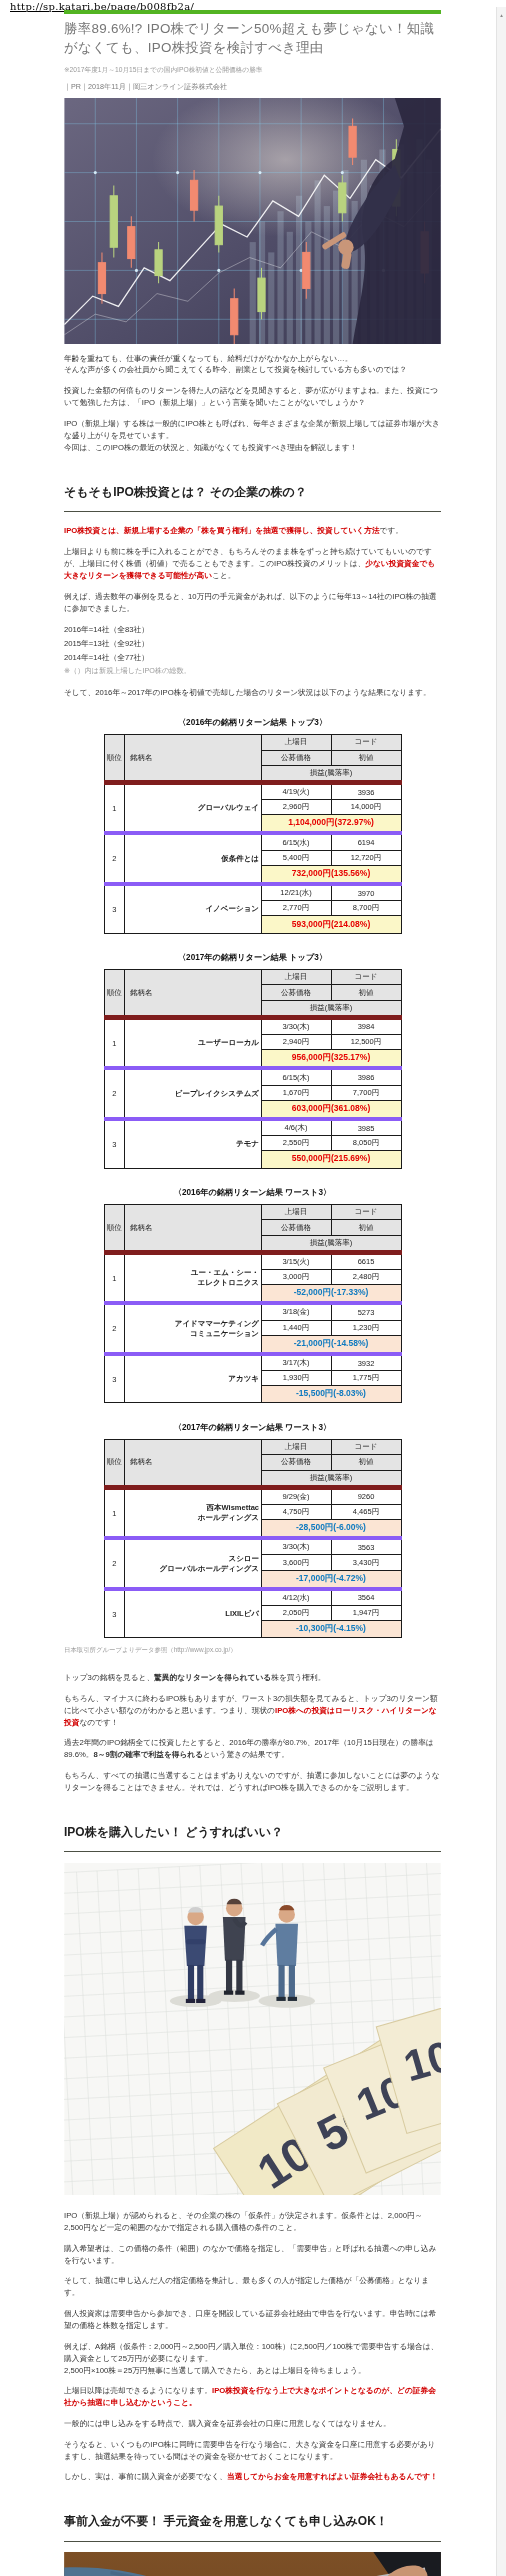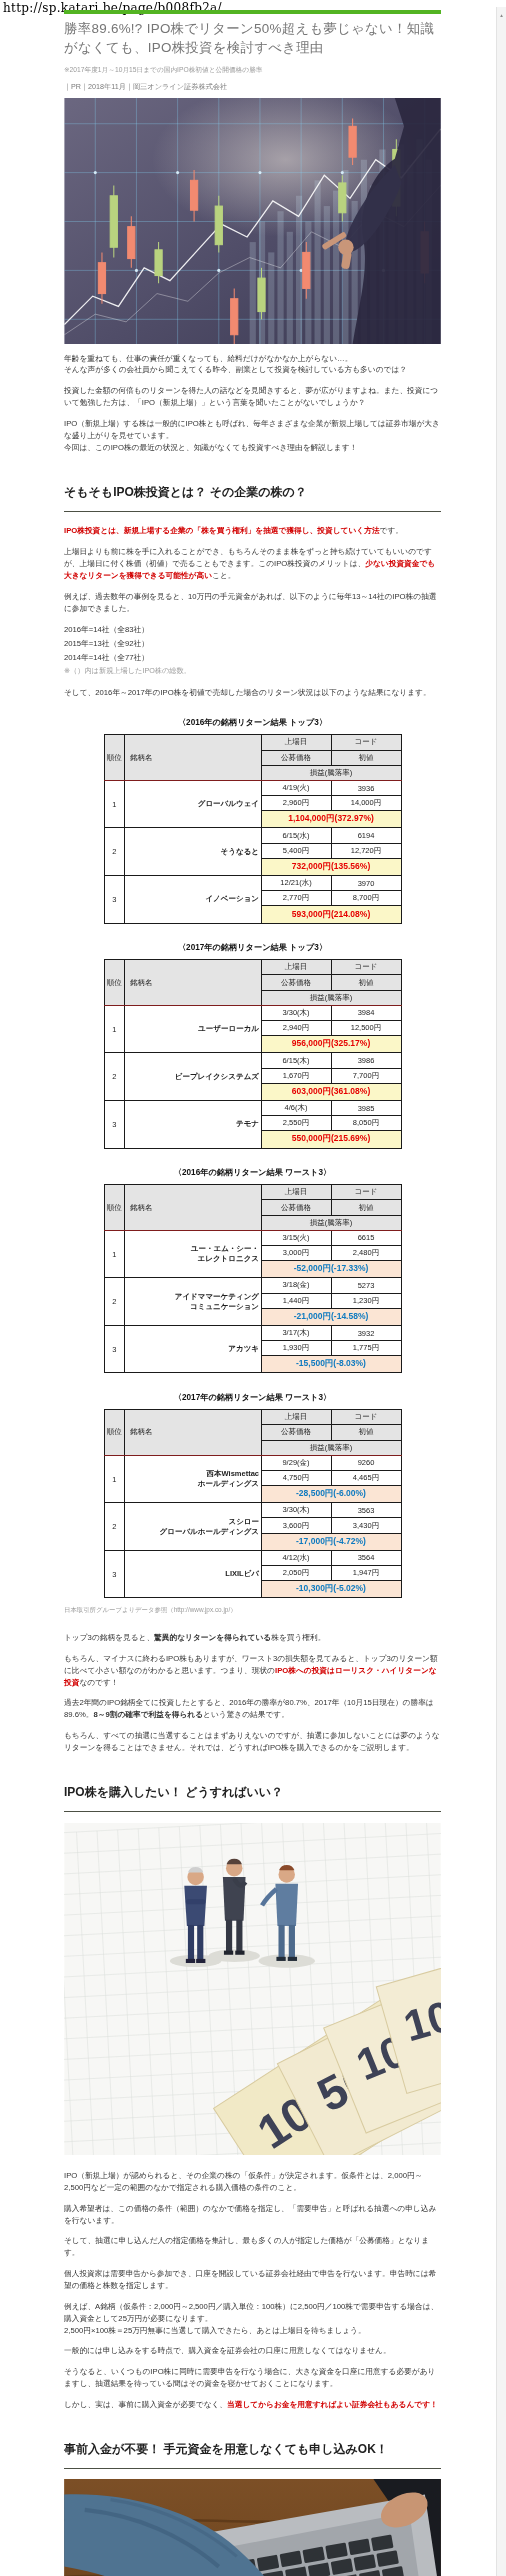--- a/index.html
+++ b/index.html
@@ -2,22 +2,22 @@
 <html style="font-size:8.2px"><head>
 <meta charset="utf-8">
 <style>
   html,body{margin:0;padding:0;}
   body{
     width:506px; min-height:3170px; overflow:hidden; position:relative;
     background:#ffffff; color:#333;
     font-family:"Liberation Sans","DejaVu Sans",sans-serif;
   }
   .browser-url{
-    position:absolute; top:0.5px; left:3px; font-size:12px; color:#000;
-    font-family:"DejaVu Serif","Liberation Serif",serif; letter-spacing:0.3px;
+    position:absolute; top:0.5px; left:10px; font-size:10px; color:#000;
+    font-family:"DejaVu Serif","Liberation Serif",serif; letter-spacing:0.3px;text-decoration:underline;
   }
   .scrollbar{
     position:absolute; top:7.2px; right:0; width:8.8px; height:3162px;
     background:#f4f4f4; border-left:0.5px solid #e3e3e3;
   }
   .sb-arrow{margin-top:6.7px; text-align:center; color:#8a8a8a; font-size:4.6px; line-height:4.6px;}
   .content{width:377px; margin-left:64px; position:relative;}
   .top-line{height:3.6px; background:#53b422; margin-top:10.3px;}
   h1.page-title{
     color:#767676; font-weight:normal; font-size:13.4px; line-height:1.38;
@@ -38,25 +38,25 @@
   .after-heading{margin-top:13.4px;}
   
   .tbl{margin-top:3.1px;}
   .tbl-cap{text-align:center; font-weight:bold; font-size:8.2px; margin:18.5px 0 6.2px 0; color:#111;}
   table.rt{
     border-collapse:collapse; margin:0 auto; border:1px solid #1a1a1a;
     table-layout:fixed; width:298px; font-size:7.5px; color:#222;
   }
   .rt td{border:0.5px solid #1a1a1a; text-align:center; padding:2.1px 1.5px; background:#fff;}
   .rt td.hd{background:#e4e4e4;}
-  .rt td.hd-b{border-bottom:1px solid #7f1d1d;}
+  .rt td.hd-b{border-bottom:5px solid #7f1d1d;}
   .rt td.rank{width:17.5px; word-break:break-all; padding:1px;}
   .rt td.name-h{width:129px; text-align:left; padding-left:5px;margin-left:36px;}
   .rt td.name{text-align:right; padding-left:14px; font-weight:bold;}
-  .rt tr.blk td{border-top:1px solid #8b5cf6;}
+  .rt tr.blk td{border-top:4px solid #8b5cf6;}
   .rt td.gain{background:#fbf7c8; color:#e60000; font-weight:bold; font-size:8.5px;}
   .rt td.loss{background:#fbe5d4; color:#0e7ac0; font-weight:bold; font-size:8.5px;}
   .src-note{color:#9b9b9b; font-size:6.4px; margin-top:7.2px;}
 </style>
 </head>
 <body>
 
 <div class="browser-url">http://sp.katari.be/page/b008fb2a/</div>
 
 <div class="scrollbar">
@@ -221,21 +221,21 @@
             </tr>
             <tr>
               <td>2,960円</td>
               <td>14,000円</td>
             </tr>
             <tr>
               <td class="gain" colspan="2">1,104,000円(372.97%)</td>
             </tr>
             <tr class="blk">
               <td class="rank" rowspan="3">2</td>
-              <td class="name" rowspan="3">そうなると</td>
+              <td class="name" rowspan="3">仮条件とは</td>
               <td>6/15(水)</td>
               <td>6194</td>
             </tr>
             <tr>
               <td>5,400円</td>
               <td>12,720円</td>
             </tr>
             <tr>
               <td class="gain" colspan="2">732,000円(135.56%)</td>
             </tr>
@@ -420,21 +420,21 @@
               <td class="rank" rowspan="3">3</td>
               <td class="name" rowspan="3">LIXILビバ</td>
               <td>4/12(水)</td>
               <td>3564</td>
             </tr>
             <tr>
               <td>2,050円</td>
               <td>1,947円</td>
             </tr>
             <tr>
-              <td class="loss" colspan="2">-10,300円(-5.02%)</td>
+              <td class="loss" colspan="2">-10,300円(-4.15%)</td>
             </tr>
           </tbody>
         </table>
       </div>
     <div class="src-note">日本取引所グループよりデータ参照（http://www.jpx.co.jp/）</div>
 
     <p class="para" style="margin-top:17.5px"><span>トップ3の銘柄を見ると、</span><span class="b">驚異的なリターンを得られている</span><span>株を買う権利。</span></p>
     <p class="para"><span>もちろん、マイナスに終わるIPO株もありますが、ワースト3の損失額を見てみると、トップ3のリターン額に比べて小さい額なのがわかると思います。つまり、現状の</span><span class="red">IPO株への投資はローリスク・ハイリターンな投資</span><span>なのです！</span></p>
     <p class="para"><span>過去2年間のIPO銘柄全てに投資したとすると、2016年の勝率が80.7%、2017年（10月15日現在）の勝率は89.6%。</span><span class="b">8～9割の確率で利益を得られる</span><span>という驚きの結果です。</span></p>
     <p class="para"><span>もちろん、すべての抽選に当選することはまずありえないのですが、抽選に参加しないことには夢のようなリターンを得ることはできません。それでは、どうすればIPO株を購入できるのかをご説明します。</span></p>
@@ -540,20 +540,21 @@
       </g>
     </g>
   </svg>
 
   <div>
     <p class="para" style="margin-top:15.5px"><span>IPO（新規上場）が認められると、その企業の株の「仮条件」が決定されます。仮条件とは、2,000円～2,500円など一定の範囲のなかで指定される購入価格の条件のこと。</span></p>
     <p class="para"><span>購入希望者は、この価格の条件（範囲）のなかで価格を指定し、「需要申告」と呼ばれる抽選への申し込みを行ないます。</span></p>
     <p class="para"><span>そして、抽選に申し込んだ人の指定価格を集計し、最も多くの人が指定した価格が「公募価格」となります。</span></p>
     <p class="para"><span>個人投資家は需要申告から参加でき、口座を開設している証券会社経由で申告を行ないます。申告時には希望の価格と株数を指定します。</span></p>
     <p class="para"><span>例えば、A銘柄（仮条件：2,000円～2,500円／購入単位：100株）に2,500円／100株で需要申告する場合は、購入資金として25万円が必要になります。<br>2,500円×100株＝25万円無事に当選して購入できたら、あとは上場日を待ちましょう。</span></p>
+    <p class="para"><span>上場日以降は売却できるようになります。</span><span class="red">IPO株投資を行なう上で大きなポイントとなるのが、どの証券会社から抽選に申し込むかということ。</span></p>
     <p class="para"><span>一般的には申し込みをする時点で、購入資金を証券会社の口座に用意しなくてはなりません。</span></p>
     <p class="para"><span>そうなると、いくつものIPO株に同時に需要申告を行なう場合に、大きな資金を口座に用意する必要がありますし、抽選結果を待っている間はその資金を寝かせておくことになります。</span></p>
     <p class="para"><span>しかし、実は、事前に購入資金が必要でなく、</span><span class="red">当選してからお金を用意すればよい証券会社もあるんです！</span></p>
   </div>
 
   <h2 class="sec-heading">事前入金が不要！ 手元資金を用意しなくても申し込みOK！</h2>
 
   <svg class="figure" style="margin-top:10.3px" width="377" height="251" viewBox="0 0 731 487">
     <defs>
       <linearGradient id="wood" x1="0" y1="0" x2="0" y2="1">

